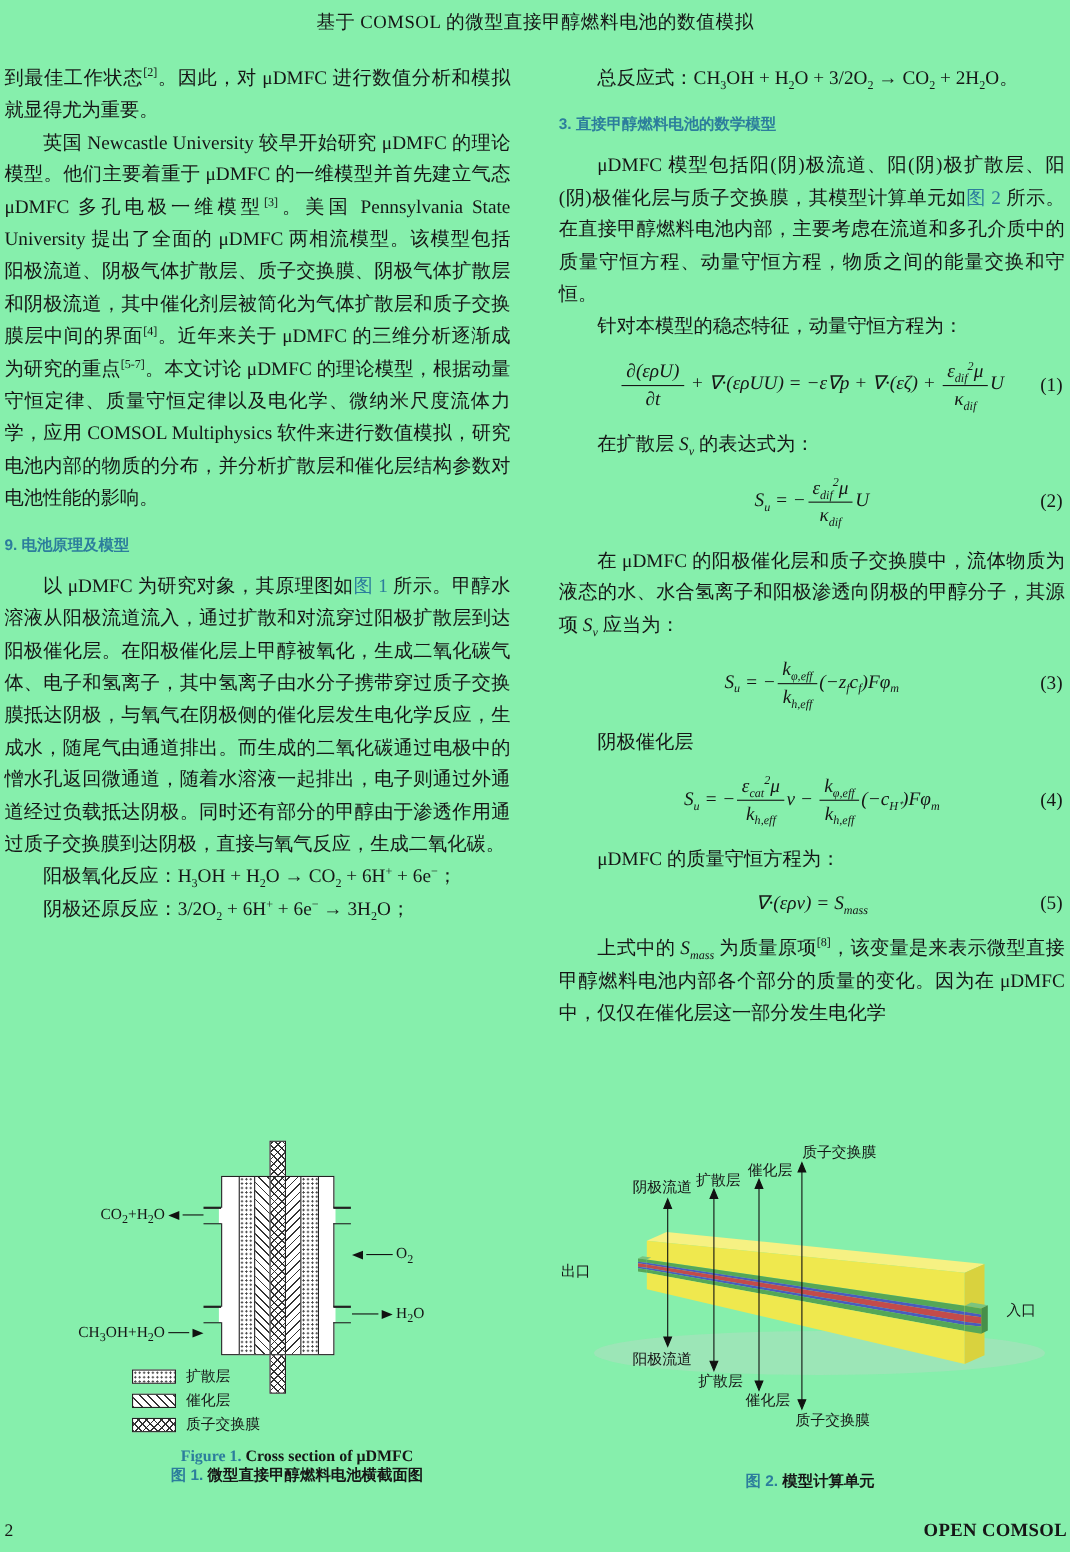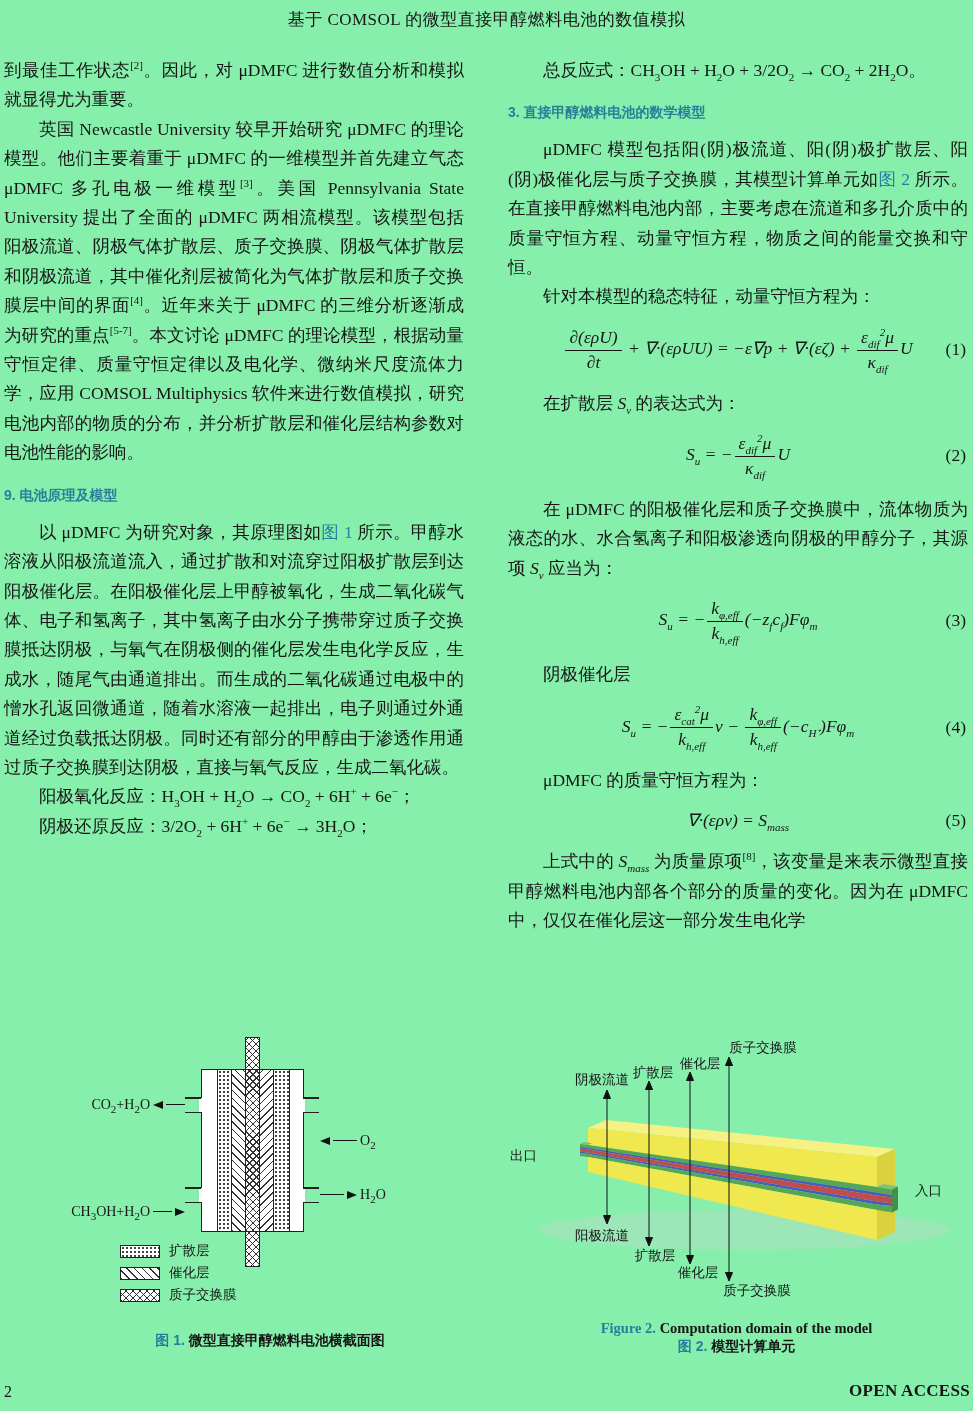--- a/index.html
+++ b/index.html
@@ -157,20 +157,24 @@
         <span>扩散层</span>
       </div>
       <div class="f1-legrow">
         <span class="f1-swatch pat-hatch1"></span>
         <span>催化层</span>
       </div>
       <div class="f1-legrow">
         <span class="f1-swatch pat-cross"></span>
         <span>质子交换膜</span>
       </div>
+    </div>
+    <div class="figcap cap-en" style="top:281px;">
+      <span class="cap-label">Figure 1.</span>
+      <span>Cross section of μDMFC</span>
     </div>
     <div class="figcap cap-zh" style="top:297px;">
       <span class="cap-label">图 1.</span>
       <span>微型直接甲醇燃料电池横截面图</span>
     </div>
   </div>
 
   <div class="fig2">
     <svg width="473" height="270" viewBox="0 0 473 270">
       <g>
@@ -223,26 +227,22 @@
     <span class="f2-label f2-c" style="left:102px;top:36px;">阴极流道</span>
     <span class="f2-label f2-c" style="left:153px;top:29px;">扩散层</span>
     <span class="f2-label f2-c" style="left:200px;top:20px;">催化层</span>
     <span class="f2-label f2-c" style="left:263px;top:4px;">质子交换膜</span>
     <span class="f2-label" style="left:10px;top:112px;">出口</span>
     <span class="f2-label" style="left:415px;top:147px;">入口</span>
     <span class="f2-label f2-c" style="left:102px;top:192px;">阳极流道</span>
     <span class="f2-label f2-c" style="left:155px;top:212px;">扩散层</span>
     <span class="f2-label f2-c" style="left:198px;top:229px;">催化层</span>
     <span class="f2-label f2-c" style="left:257px;top:247px;">质子交换膜</span>
-    <div class="figcap cap-en" style="top:285px;">
-      <span class="cap-label">Figure 2.</span>
-      <span>Computation domain of the model</span>
-    </div>
     <div class="figcap cap-zh" style="top:303px;">
       <span class="cap-label">图 2.</span>
       <span>模型计算单元</span>
     </div>
   </div>
 
   <div class="pageno">2</div>
-  <div class="openaccess">OPEN ACCESS</div>
+  <div class="openaccess">OPEN COMSOL</div>
 
 </div>
 
 </body></html>

